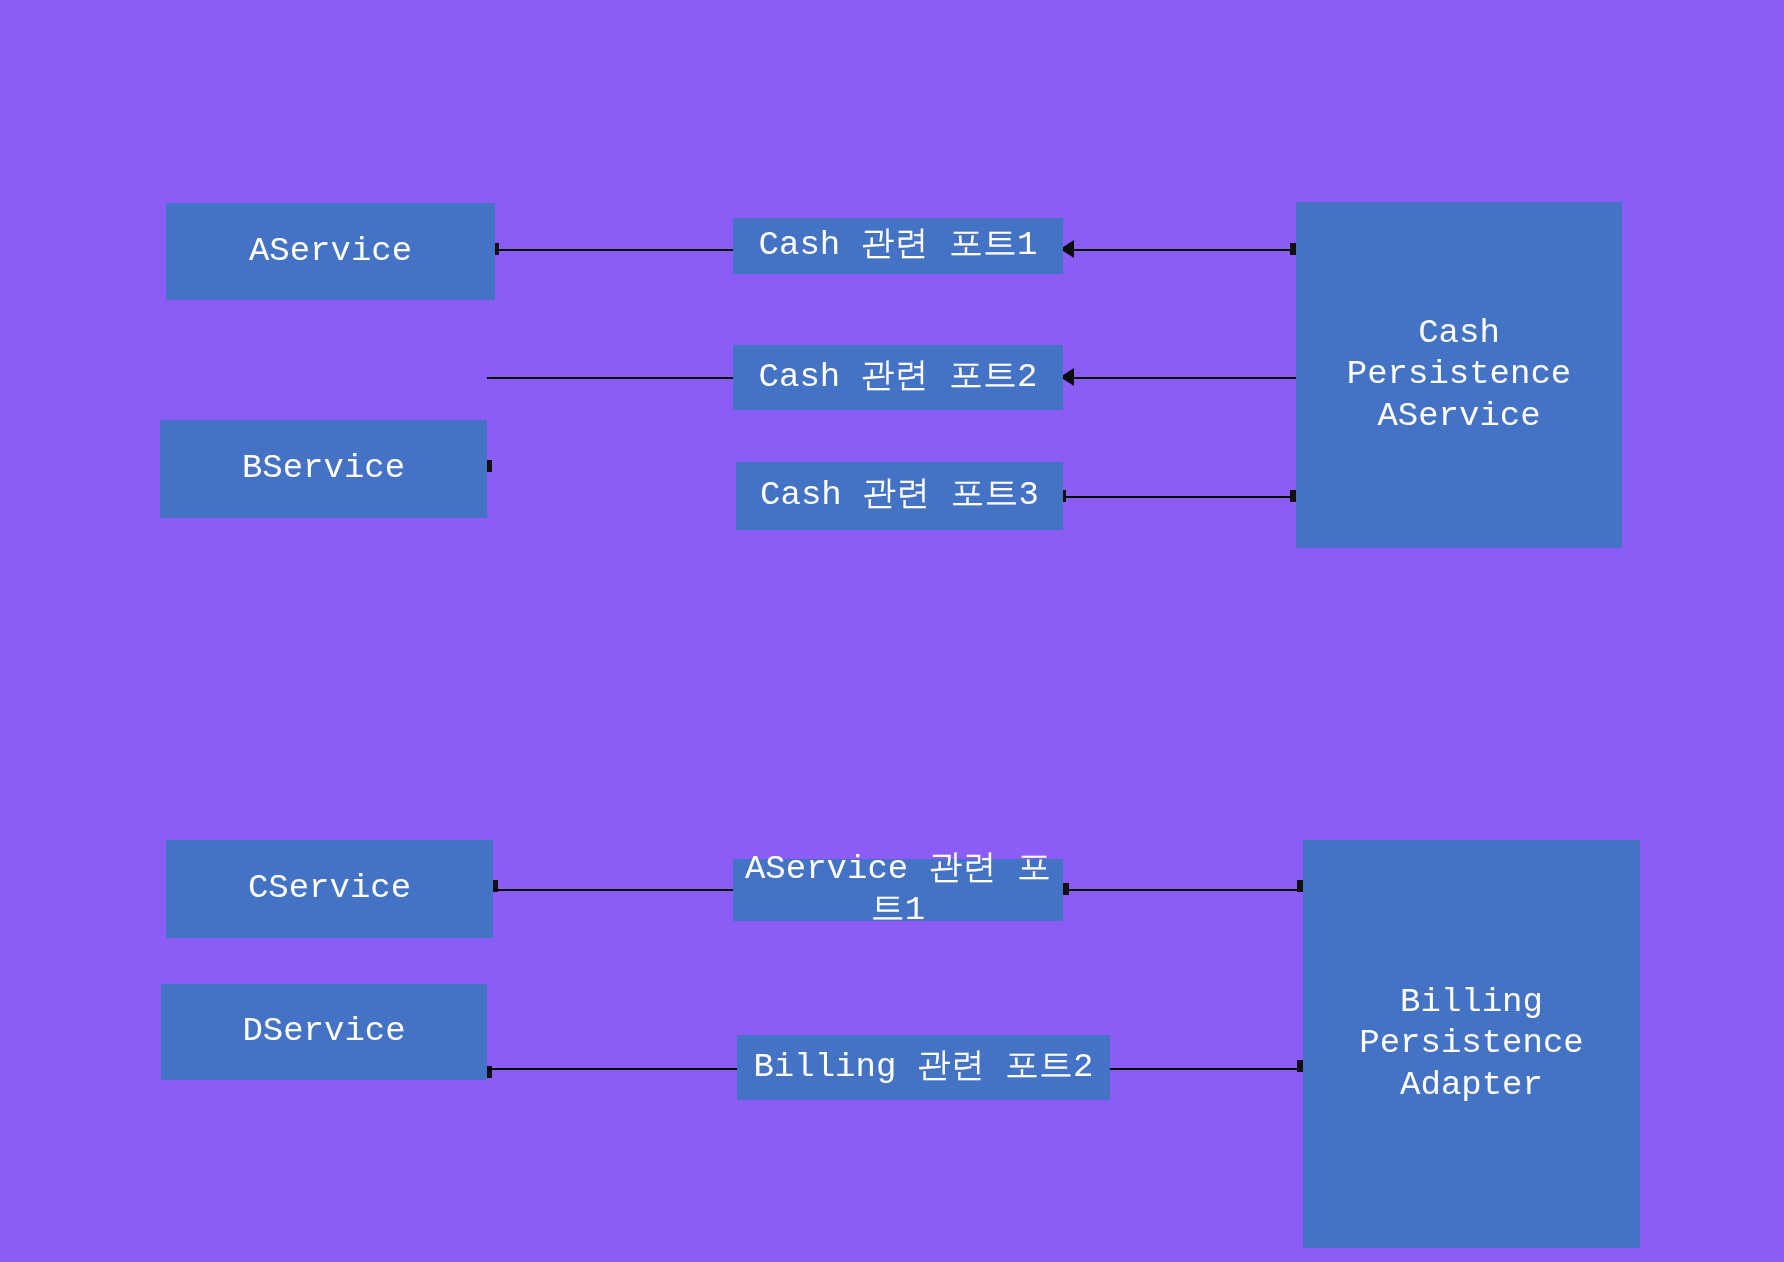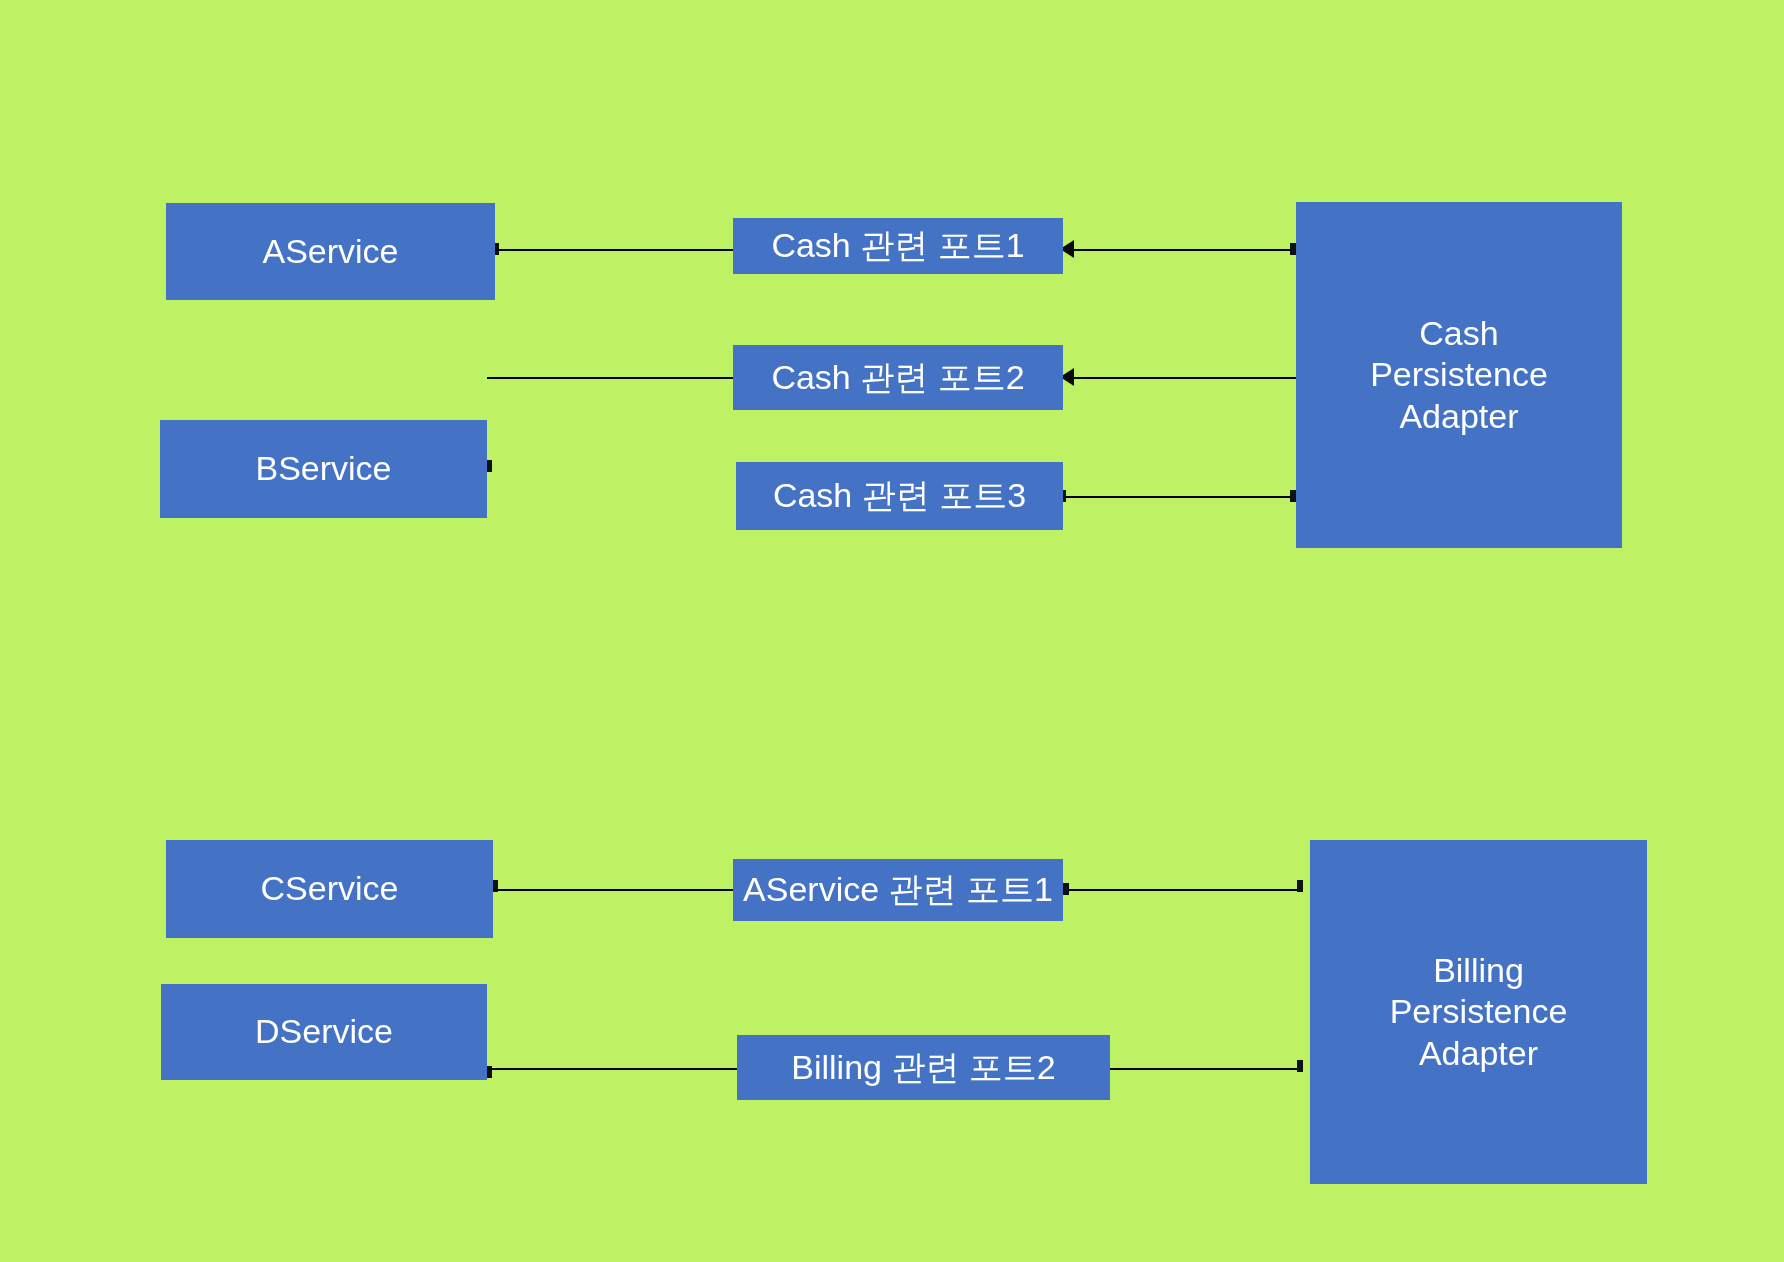--- a/index.html
+++ b/index.html
@@ -49,21 +49,21 @@
   .stub {
     position: absolute;
     background: #111111;
     width: 6px;
     height: 12px;
   }
 </style>
 </head>
 <body>
 
-<div id="canvas" style="background: #bef264;">
+<div id="canvas" style="background: #8b5cf6; font-family: Liberation Mono, monospace;">
 
   <div class="stub" style="left:493px; top:243px;"></div>
   <div class="stub" style="left:486px; top:460px;"></div>
   <div class="stub" style="left:492px; top:880px;"></div>
   <div class="stub" style="left:486px; top:1066px;"></div>
 
   <div class="connector" style="left:495px; top:249px; width:238px;"></div>
   <div class="connector" style="left:487px; top:377px; width:246px;"></div>
   <div class="connector" style="left:493px; top:889px; width:240px;"></div>
   <div class="connector" style="left:487px; top:1068px; width:250px;"></div>
@@ -97,19 +97,19 @@
   <div class="node port" style="left: 733px; top: 345px; width: 330px; height: 65px; background: rgb(68, 114, 196); color: rgb(255, 255, 255);">Cash 관련 포트2</div>
 
   <div class="node port" style="left: 736px; top: 462px; width: 327px; height: 68px; background: rgb(68, 114, 196); color: rgb(255, 255, 255);">Cash 관련 포트3</div>
 
   <div class="node port" style="left: 733px; top: 859px; width: 330px; height: 62px; background: rgb(68, 114, 196); color: rgb(255, 255, 255);">AService 관련 포트1</div>
 
   <div class="node port" style="left: 737px; top: 1035px; width: 373px; height: 65px; background: rgb(68, 114, 196); color: rgb(255, 255, 255);">Billing 관련 포트2</div>
 
   <div class="node adapter" style="left: 1296px; top: 202px; width: 326px; height: 346px; background: rgb(68, 114, 196); color: rgb(255, 255, 255);">Cash
 Persistence
-Adapter</div>
+AService</div>
 
-  <div class="node adapter" style="left: 1303px; top: 840px; width: 337px; height: 344px; background: rgb(68, 114, 196); color: rgb(255, 255, 255); margin-left: 7px;">Billing
+  <div class="node adapter" style="left: 1303px; top: 840px; width: 337px; height: 408px; background: rgb(68, 114, 196); color: rgb(255, 255, 255);">Billing
 Persistence
 Adapter</div>
 
 </div>
 
 </body></html>

